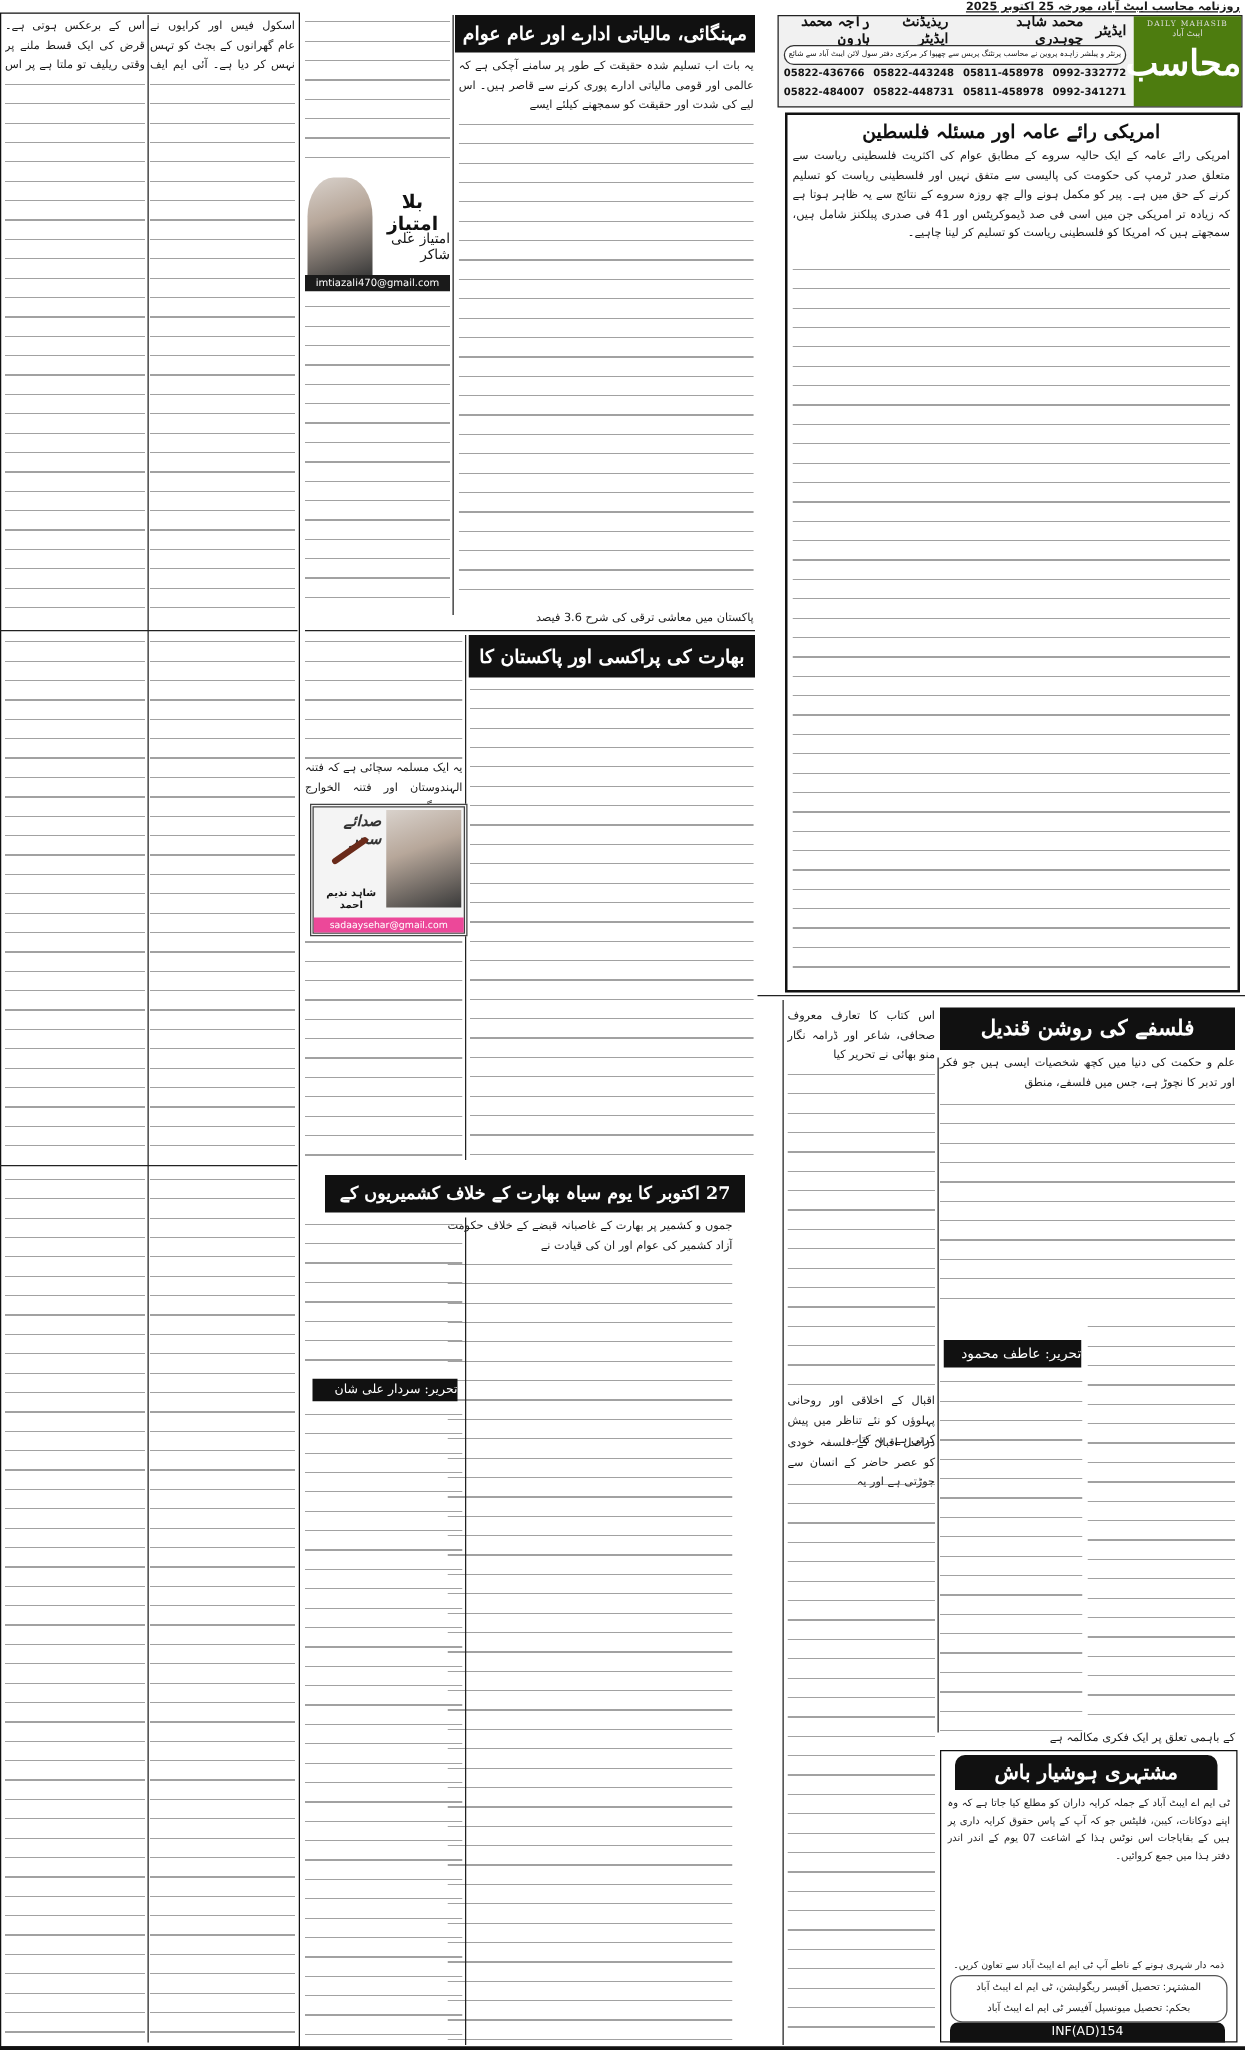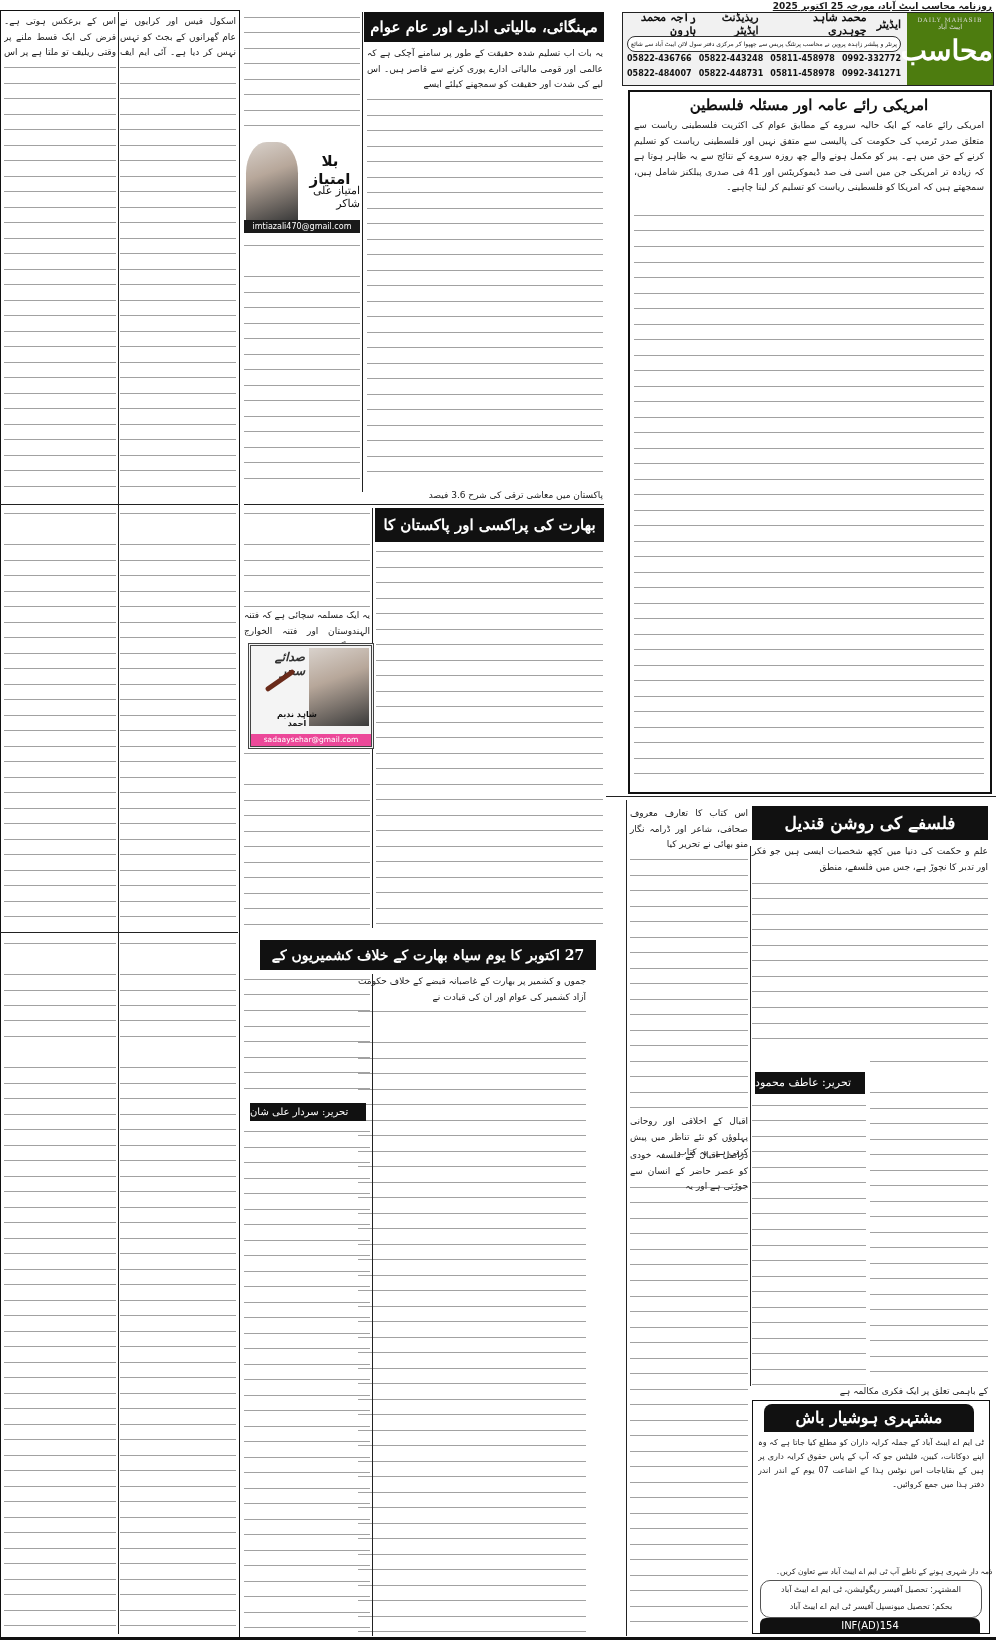--- a/index.html
+++ b/index.html
@@ -9,21 +9,21 @@
   .col{position:absolute;overflow:hidden;}
   .rule-v{position:absolute;width:1px;background:#222;}
   .rule-h{position:absolute;height:1px;background:#222;}
   .box{position:absolute;border:2px solid #111;}
   .head-black{position:absolute;background:#111;color:#fff;direction:rtl;text-align:center;font-family:"DejaVu Serif",serif;}
   .fill-lines{position:absolute;inset:0;background:repeating-linear-gradient(to bottom,transparent 0,transparent 5px,#555 5px,#555 6px,transparent 6px,transparent 15.5px);opacity:.55;}
   .masthead{position:absolute;left:622px;top:12px;width:370px;height:72px;border:1px solid #222;background:#f1f1f1;}
   .logo{position:absolute;right:0;top:0;width:86px;height:72px;background:#4d7c0f;color:#fff;text-align:center;font-family:"DejaVu Serif",serif;}
   .photo{position:absolute;background:linear-gradient(160deg,#d9d2cc 0%,#b7a79a 40%,#3a3a3a 100%);}
   .email-bar{position:absolute;background:#1a1a1a;color:#fff;font-family:"DejaVu Sans",sans-serif;text-align:center;}
-  .byline{position:absolute;background:#111;color:#fff;direction:rtl;text-align:left;font-family:"DejaVu Serif",serif;}
+  .byline{position:absolute;background:#111;color:#fff;direction:rtl;text-align:right;font-family:"DejaVu Serif",serif;}
   .pill{position:absolute;border:1px solid #555;border-radius:10px;background:#fff;direction:rtl;text-align:center;font-size:10px;color:#222;}
 </style>
 </head>
 <body>
 
 <div class="abs urdu" style="left:600px;top:0;width:392px;height:12px;font-size:9px;line-height:12px;font-weight:bold;text-decoration:underline;">روزنامہ محاسب ایبٹ آباد، مورخہ 25 اکتوبر 2025</div>
 
 <div class="masthead">
   <div class="logo">
     <div style="font-size:6px;letter-spacing:1px;padding-top:3px;color:#ddd;">DAILY MAHASIB</div>
@@ -86,21 +86,21 @@
   </div>
 <div class="col urdu" style="left:376px;top:546px;width:227px;height:380px;">
     <div class="fill-lines"></div>
   </div>
 <div class="rule-v" style="left:372px;top:508px;height:420px;"></div>
 <div class="abs urdu" style="left:244px;top:608px;width:126px;height:32px;">یہ ایک مسلمہ سچائی ہے کہ فتنہ الہندوستان اور فتنہ الخوارج جیسے گروہ</div>
 <div class="abs" style="left:248px;top:643px;width:120px;height:100px;border:3px double #444;background:#f4f4f4;">
   <div class="abs" style="left:4px;top:4px;width:50px;direction:rtl;font-family:'DejaVu Serif',serif;font-style:italic;font-size:12px;font-weight:bold;color:#333;">صدائے سحر</div>
   <div class="abs" style="left:12px;top:32px;width:34px;height:5px;background:#6a2a1a;transform:rotate(-35deg);border-radius:3px;"></div>
   <div class="photo" style="right:2px;top:2px;width:60px;height:78px;"></div>
-  <div class="abs" style="left:18px;top:64px;width:56px;direction:rtl;text-align:center;font-size:8px;font-weight:bold;">شاہد ندیم احمد</div>
+  <div class="abs" style="left:2px;top:64px;width:56px;direction:rtl;text-align:center;font-size:8px;font-weight:bold;">شاہد ندیم احمد</div>
   <div class="email-bar" style="left:0;bottom:0;width:100%;height:12px;font-size:7.5px;line-height:12px;background:#ec4899;">sadaaysehar@gmail.com</div>
 </div>
 <div class="col urdu" style="left:244px;top:748px;width:126px;height:178px;">
     <div class="fill-lines"></div>
   </div>
 
 <div class="head-black" style="left:260px;top:940px;width:336px;height:30px;line-height:30px;font-size:14px;font-weight:bold;">27 اکتوبر کا یوم سیاہ بھارت کے خلاف کشمیریوں کے احتجاجی مظاہرے</div>
 <div class="col urdu" style="left:358px;top:974px;width:228px;height:660px;">
   <div>جموں و کشمیر پر بھارت کے غاصبانہ قبضے کے خلاف حکومت آزاد کشمیر کی عوام اور ان کی قیادت نے</div>
   <div class="fill-lines" style="top:32px;"></div>
@@ -165,20 +165,20 @@
 <div class="col urdu" style="left:630px;top:1182px;width:118px;height:450px;">
     <div class="fill-lines"></div>
   </div>
 <div class="abs urdu" style="left:752px;top:1384px;width:236px;height:14px;line-height:14px;">کے باہمی تعلق پر ایک فکری مکالمہ ہے</div>
 <div class="rule-v" style="left:626px;top:800px;height:836px;"></div>
 <div class="rule-v" style="left:750px;top:846px;height:540px;"></div>
 
 <div class="box" style="left:752px;top:1400px;width:236px;height:232px;border-width:1px;"></div>
 <div class="head-black" style="left:764px;top:1404px;width:210px;height:28px;line-height:28px;font-size:16px;font-weight:bold;border-radius:8px 8px 0 0;">مشتہری ہوشیار باش</div>
 <div class="abs urdu" style="left:758px;top:1436px;width:226px;height:128px;font-size:8px;line-height:14px;overflow:hidden;">ٹی ایم اے ایبٹ آباد کے جملہ کرایہ داران کو مطلع کیا جاتا ہے کہ وہ اپنے دوکانات، کیبن، فلیٹس جو کہ آپ کے پاس حقوق کرایہ داری پر ہیں کے بقایاجات اس نوٹس ہذا کے اشاعت 07 یوم کے اندر اندر دفتر ہذا میں جمع کروائیں۔</div>
-<div class="abs urdu" style="left:758px;top:1566px;width:226px;height:12px;font-size:7.5px;line-height:12px;text-align:center;margin-left:13px;">ذمہ دار شہری ہونے کے ناطے آپ ٹی ایم اے ایبٹ آباد سے تعاون کریں۔</div>
+<div class="abs urdu" style="left:758px;top:1566px;width:226px;height:12px;font-size:7.5px;line-height:12px;text-align:center;">ذمہ دار شہری ہونے کے ناطے آپ ٹی ایم اے ایبٹ آباد سے تعاون کریں۔</div>
 <div class="pill" style="left:760px;top:1580px;width:220px;height:36px;">
   <div style="font-size:8px;line-height:17px;">المشتہر: تحصیل آفیسر ریگولیشن، ٹی ایم اے ایبٹ آباد</div>
   <div style="font-size:8px;line-height:17px;">بحکم: تحصیل میونسپل آفیسر ٹی ایم اے ایبٹ آباد</div>
 </div>
 <div class="abs" style="left:760px;top:1618px;width:220px;height:16px;background:#111;color:#fff;text-align:center;font-size:10px;line-height:16px;border-radius:6px 6px 0 0;">INF(AD)154</div>
 
 <div class="rule-h" style="left:0;top:1637px;width:996px;height:3px;background:#111;"></div>
 
 </body></html>

